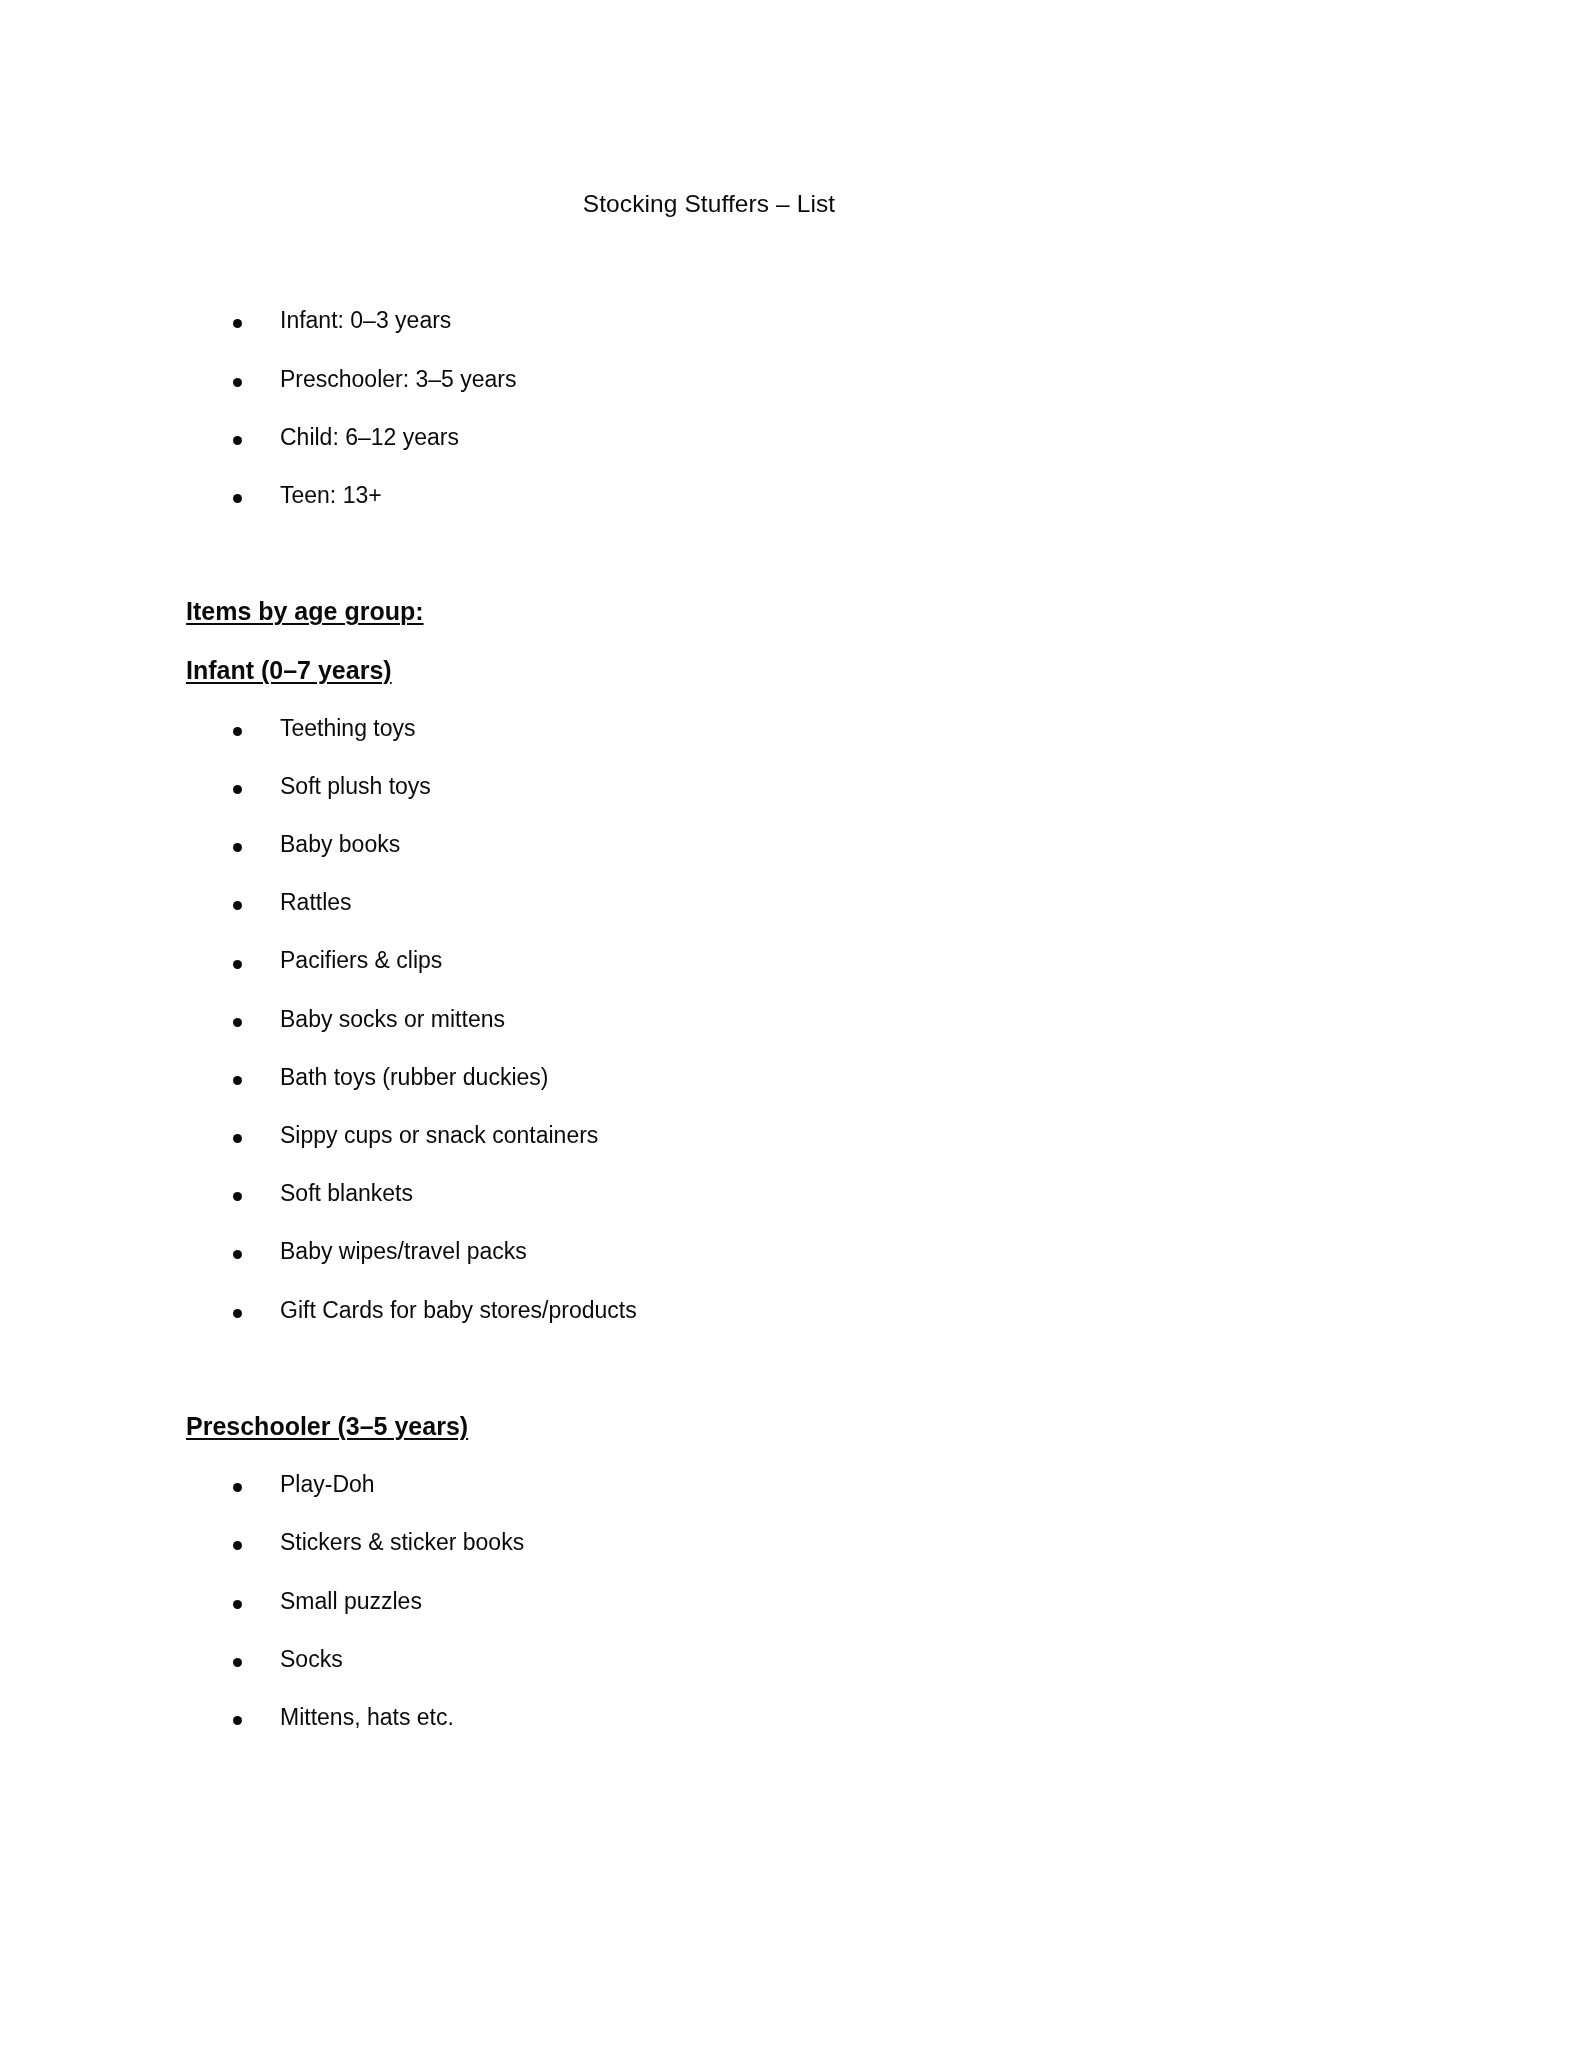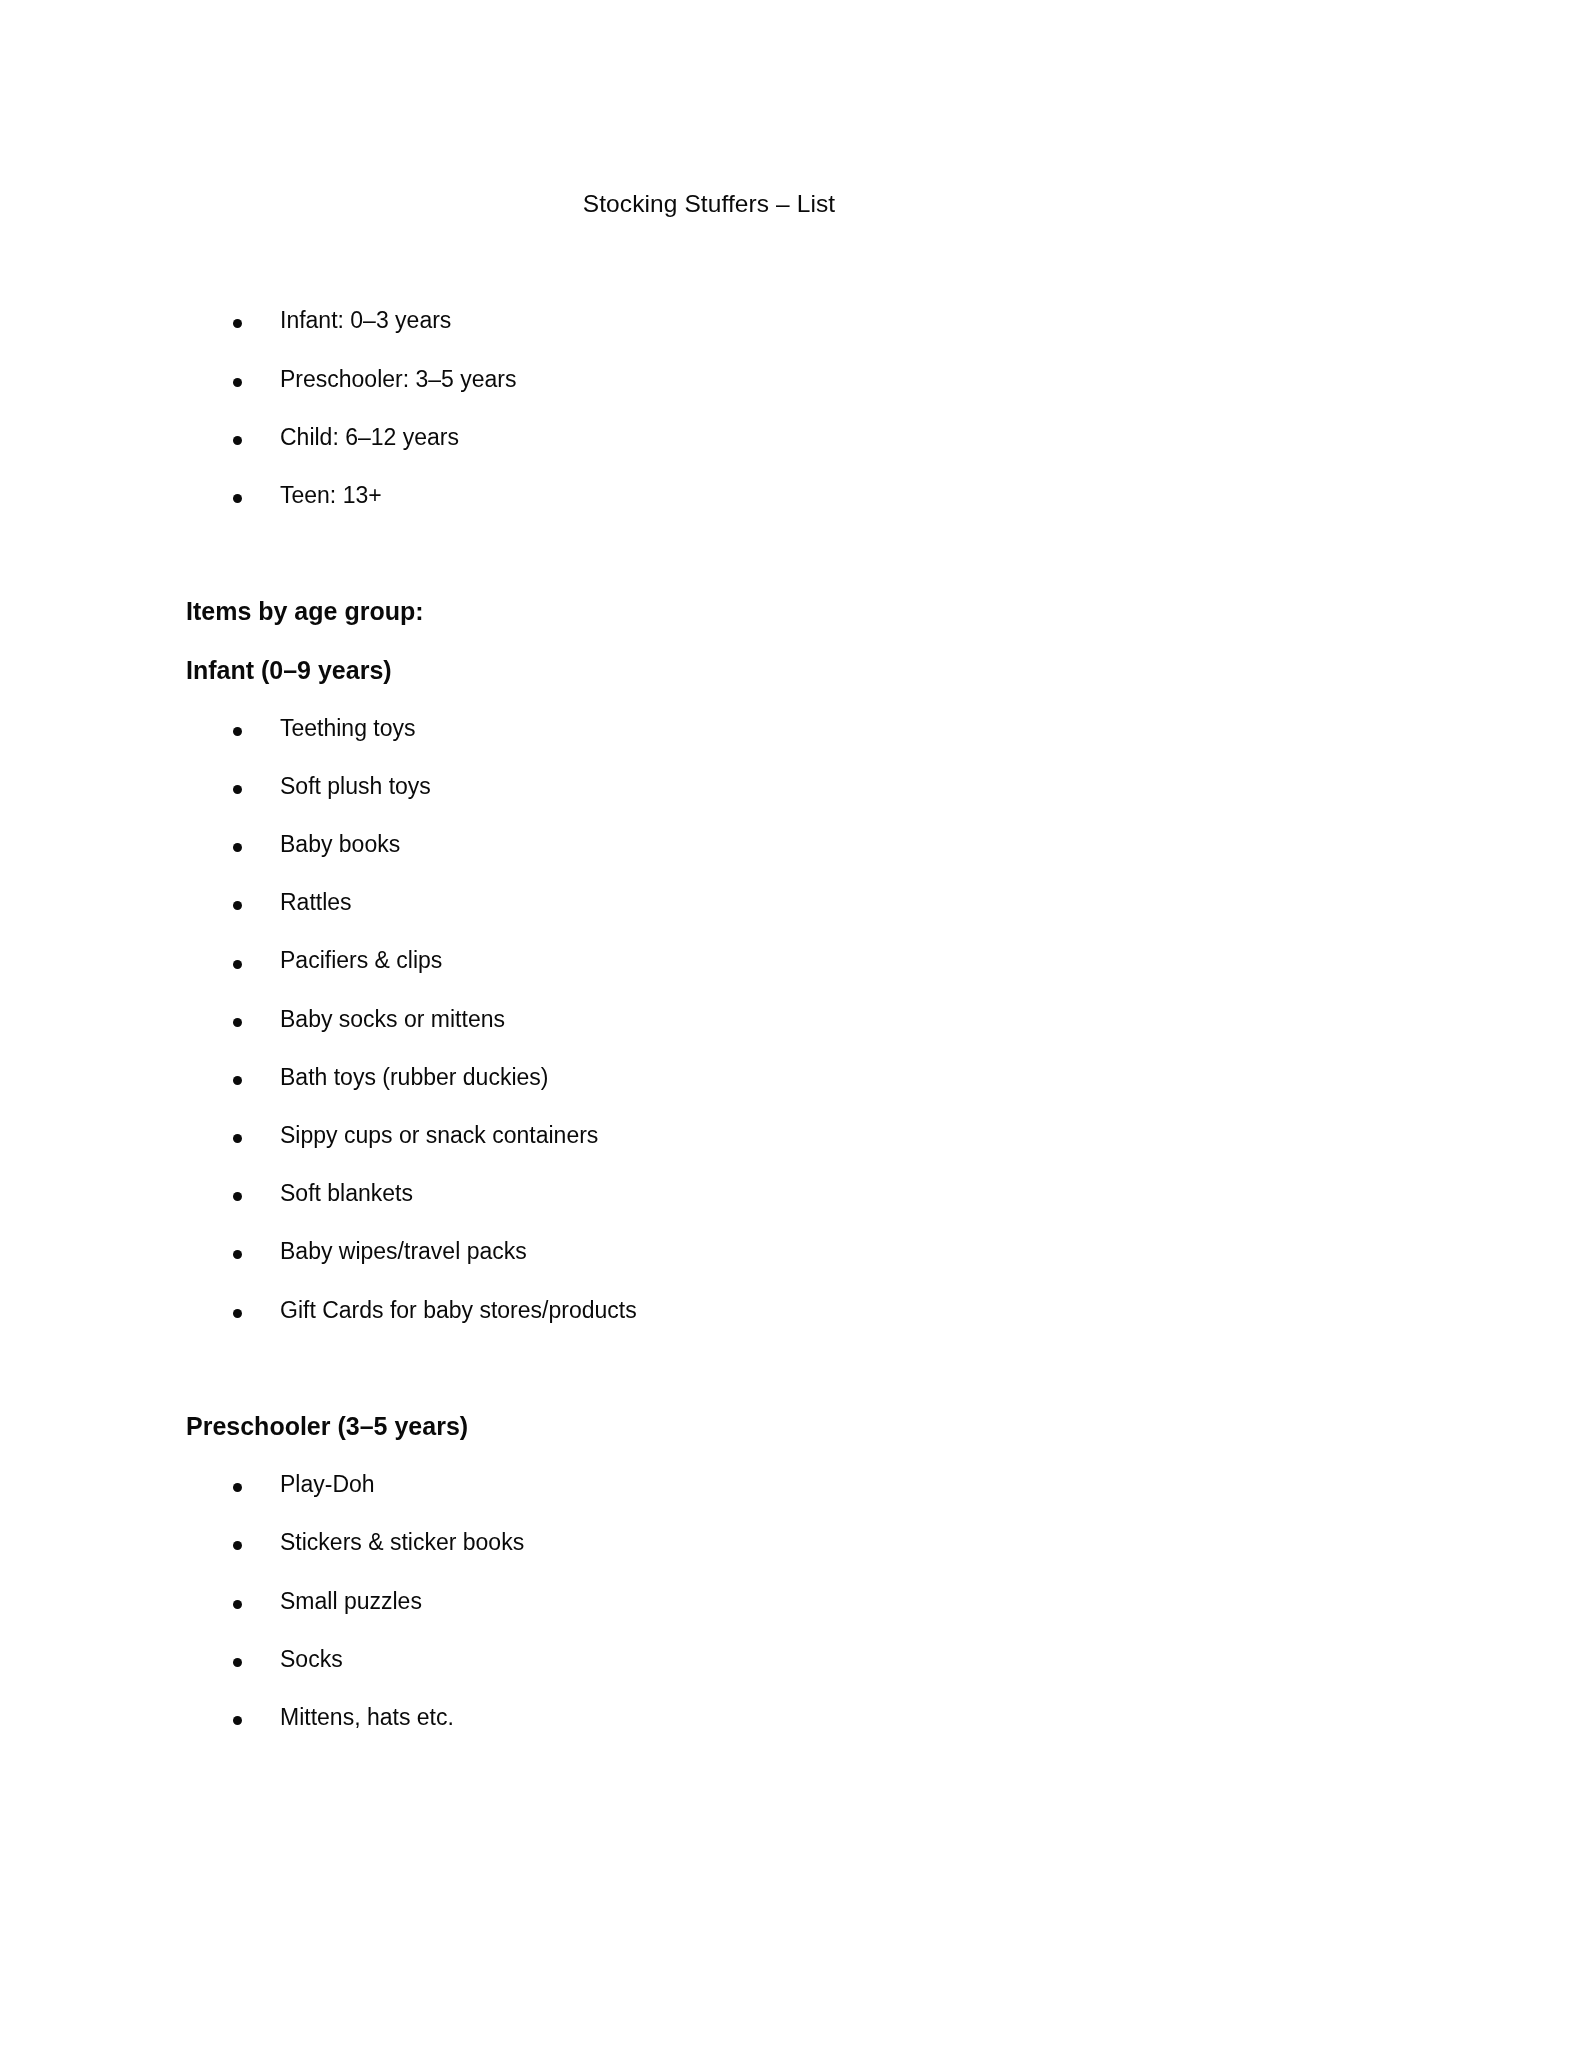--- a/index.html
+++ b/index.html
@@ -32,20 +32,21 @@
     text-align: center;
     font-size: 24.5px;
     letter-spacing: 0.1px;
   }
   .heading {
     padding-left: 186px;
     font-weight: bold;
     font-size: 25px;
   }
   .heading.underline span {
+    text-decoration: underline;
     text-decoration-thickness: 2px;
     text-underline-offset: 3px;
     margin-top: 40px;
   }
   .item {
     padding-left: 280px;
   }
   .bullet {
     position: absolute;
     left: 233px;
@@ -67,21 +68,21 @@
   <div class="blank"></div>
 
   <div class="row item"><span class="bullet"></span><span>Infant: 0–3 years</span></div>
   <div class="row item"><span class="bullet"></span><span>Preschooler: 3–5 years</span></div>
   <div class="row item"><span class="bullet"></span><span>Child: 6–12 years</span></div>
   <div class="row item"><span class="bullet"></span><span>Teen: 13+</span></div>
   <div class="blank"></div>
 
   <div class="row heading underline"><span>Items by age group:</span></div>
 
-  <div class="row heading underline"><span>Infant (0–9 years)</span></div>
+  <div class="row heading underline"><span>Infant (0–7 years)</span></div>
   <div class="row item"><span class="bullet"></span><span>Teething toys</span></div>
   <div class="row item"><span class="bullet"></span><span>Soft plush toys</span></div>
   <div class="row item"><span class="bullet"></span><span>Baby books</span></div>
   <div class="row item"><span class="bullet"></span><span>Rattles</span></div>
   <div class="row item"><span class="bullet"></span><span>Pacifiers &amp; clips</span></div>
   <div class="row item"><span class="bullet"></span><span>Baby socks or mittens</span></div>
   <div class="row item"><span class="bullet"></span><span>Bath toys (rubber duckies)</span></div>
   <div class="row item"><span class="bullet"></span><span>Sippy cups or snack containers</span></div>
   <div class="row item"><span class="bullet"></span><span>Soft blankets</span></div>
   <div class="row item"><span class="bullet"></span><span>Baby wipes/travel packs</span></div>

